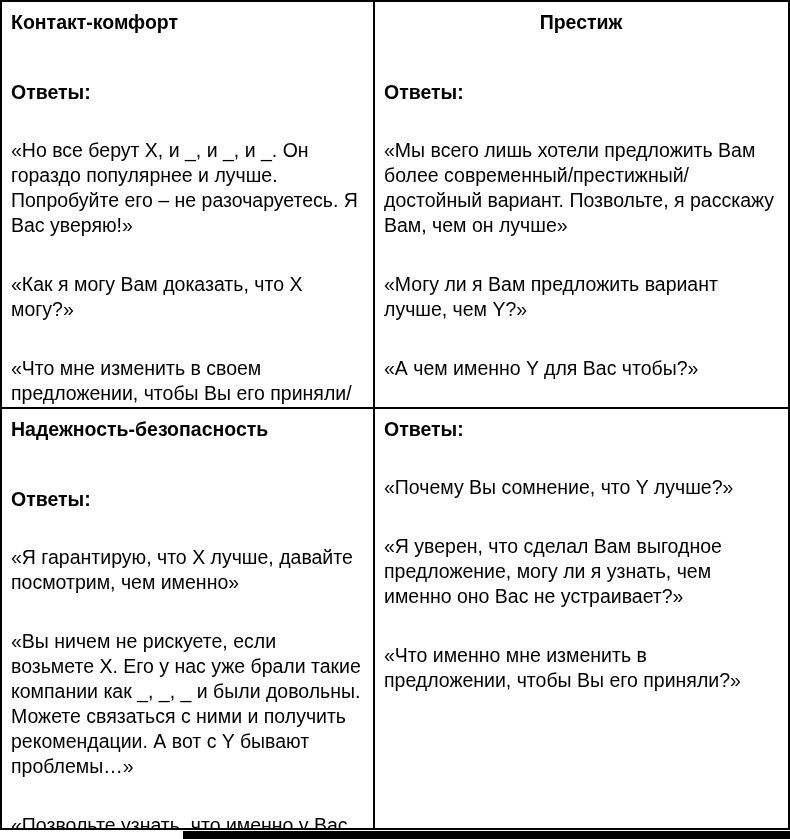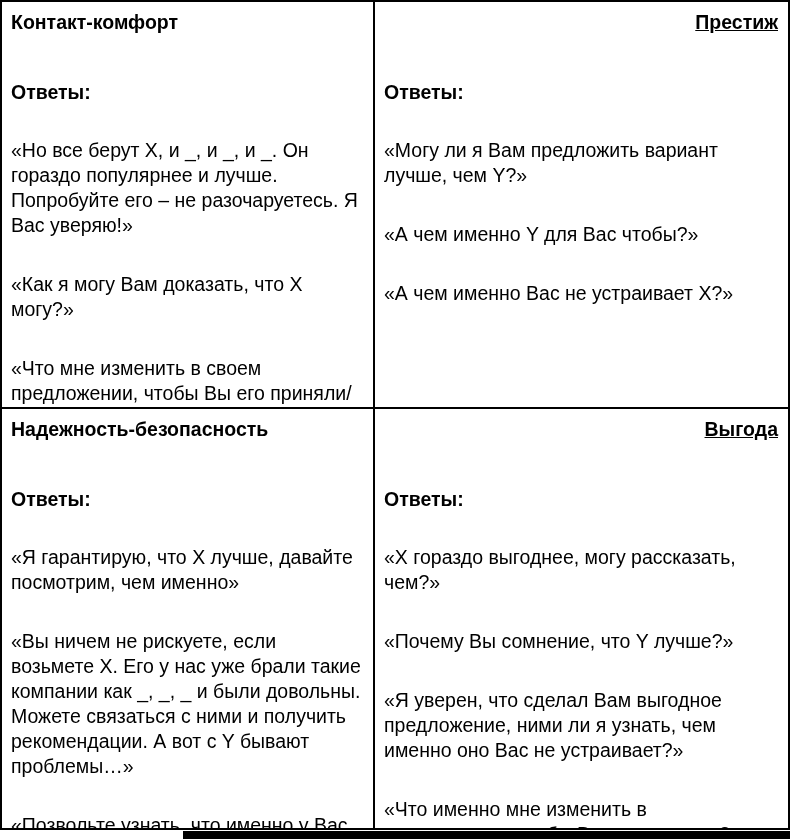--- a/index.html
+++ b/index.html
@@ -29,21 +29,21 @@
     overflow: hidden;
   }
   .cell.br { border-right: 2px solid #000000; }
   .cell.bb { border-bottom: 2px solid #000000; }
   .cell-title {
     font-size: 19.5px;
     font-weight: bold;
     line-height: 24px;
     margin-bottom: 46px;
   }
-  .cell-title.right { text-align: right; text-decoration: underline; }
+  .cell-title.right { text-align: center; }
   .answers-label {
     font-size: 19.5px;
     font-weight: bold;
     line-height: 24px;
     margin-bottom: 11px;
   }
   .para {
     font-size: 19.5px;
     line-height: 25px;
     margin-bottom: 13px;
@@ -68,38 +68,37 @@
       <h2 class="cell-title">Контакт-комфорт</h2>
       <p class="answers-label">Ответы:</p>
       <p class="para">«Но все берут X, и _, и _, и _. Он гораздо популярнее и лучше. Попробуйте его – не разочаруетесь. Я Вас уверяю!»</p>
       <p class="para">«Как я могу Вам доказать, что X могу?»</p>
       <p class="para">«Что мне изменить в своем предложении, чтобы Вы его приняли/чтобы мы сработались?»</p>
     </section>
 
     <section class="cell bb">
       <h2 class="cell-title right">Престиж</h2>
       <p class="answers-label">Ответы:</p>
+      <p class="para">«Мы всего лишь хотели предложить Вам более современный/престижный/достойный вариант. Позвольте, я расскажу Вам, чем он лучше»</p>
       <p class="para">«Могу ли я Вам предложить вариант лучше, чем Y?»</p>
       <p class="para">«А чем именно Y для Вас чтобы?»</p>
       <p class="para">«А чем именно Вас не устраивает X?»</p>
     </section>
 
     <section class="cell br">
       <h2 class="cell-title">Надежность-безопасность</h2>
       <p class="answers-label">Ответы:</p>
       <p class="para">«Я гарантирую, что X лучше, давайте посмотрим, чем именно»</p>
       <p class="para">«Вы ничем не рискуете, если возьмете X. Его у нас уже брали такие компании как _, _, _ и были довольны. Можете связаться с ними и получить рекомендации. А вот с Y бывают проблемы…»</p>
       <p class="para">«Позвольте узнать, что именно у Вас вызывает сомнение в моем предложении?»</p>
     </section>
 
     <section class="cell">
-      <h2 class="cell-title right">Выгода</h2>
       <p class="answers-label">Ответы:</p>
-      <p class="para">«X гораздо выгоднее, могу рассказать, чем?»</p>
       <p class="para">«Почему Вы сомнение, что Y лучше?»</p>
-      <p class="para">«Я уверен, что сделал Вам выгодное предложение, ними ли я узнать, чем именно оно Вас не устраивает?»</p>
+      <p class="para">«Я уверен, что сделал Вам выгодное предложение, могу ли я узнать, чем именно оно Вас не устраивает?»</p>
       <p class="para">«Что именно мне изменить в предложении, чтобы Вы его приняли?»</p>
     </section>
 
   </div>
 
   <div class="bottom-bar"></div>
 </div>
 
 </body></html>

